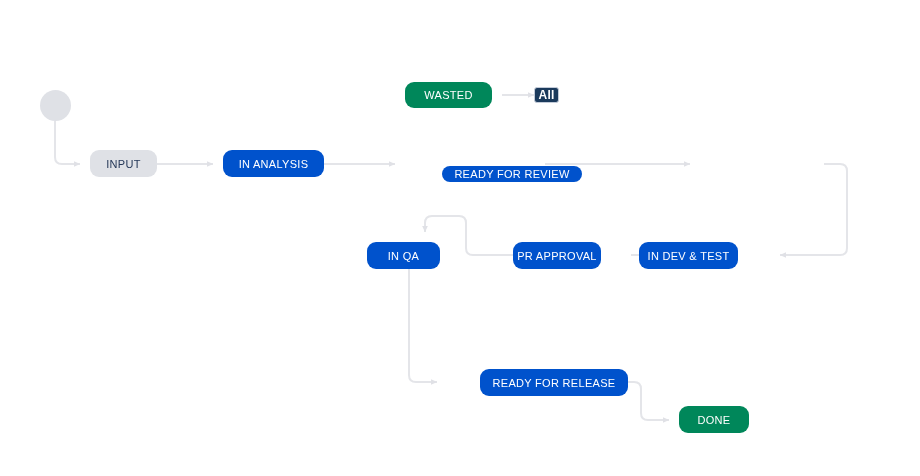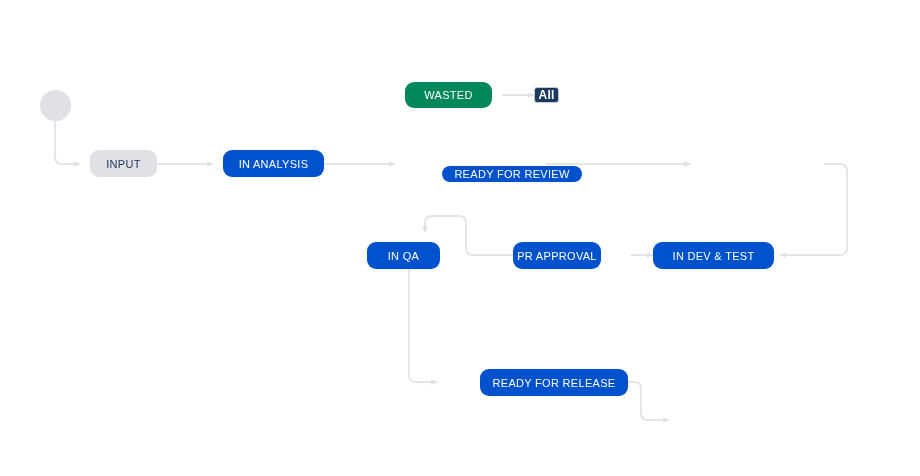--- a/index.html
+++ b/index.html
@@ -126,34 +126,37 @@
 
   <div class="node node-blue" style="left:405px; top:166px; width:140px; height:16px;margin-left:37px;">
     <span>READY FOR REVIEW</span>
   </div>
 
 
   <div class="node node-green" style="left:405px; top:82px; width:87px; height:26px;">
     <span>WASTED</span>
   </div>
 
-  <div class="node node-blue" style="left:653px; top:242px; width:121px; height:27px;">
+  <div class="node node-blue" style="left:639px; top:242px; width:99px; height:27px;">
     <span>IN DEV &amp; TEST</span>
   </div>
 
   <div class="node node-blue" style="left:513px; top:242px; width:88px; height:27px;">
     <span>PR APPROVAL</span>
   </div>
 
   <div class="node node-blue" style="left:367px; top:242px; width:73px; height:27px;">
     <span>IN QA</span>
   </div>
 
   <div class="node node-blue" style="left:447px; top:369px; width:148px; height:27px;margin-left:33px;">
     <span>READY FOR RELEASE</span>
   </div>
 
+  <div class="node node-green" style="left:679px; top:406px; width:70px; height:27px;">
+    <span>DONE</span>
+  </div>
 
   <div class="badge" style="left:534px; top:87px; width:25px; height:16px;">
     <span>All</span>
   </div>
 
 </div>
 
 </body></html>

